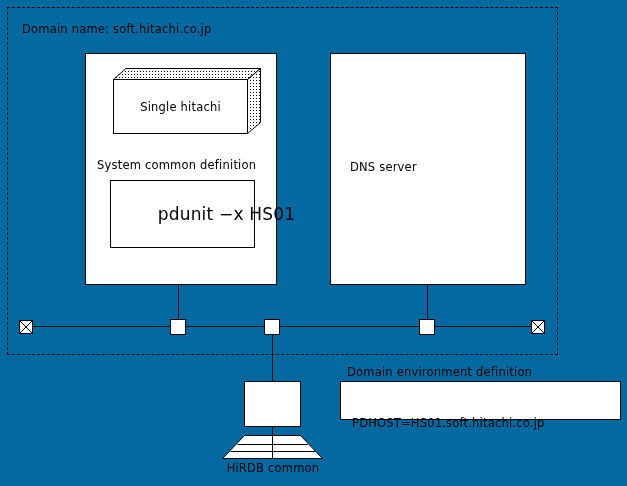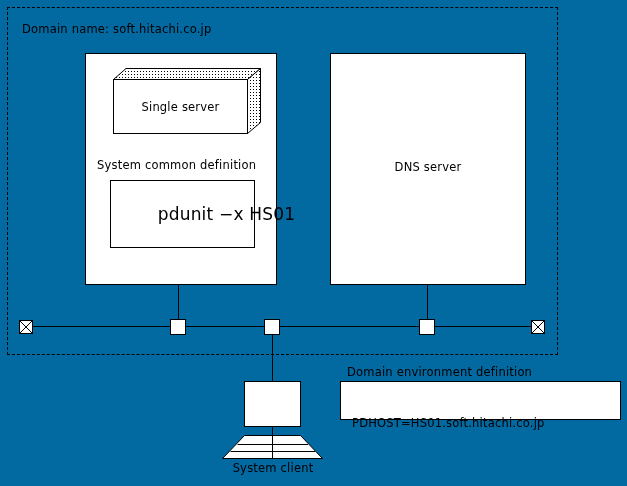--- a/index.html
+++ b/index.html
@@ -49,21 +49,21 @@
     white-space: nowrap;
     letter-spacing: 0.2px;
   }
 
   
   .server-box { left: 85px; top: 53px; width: 192px; height: 232px; }
   
   .dns-box { left: 330px; top: 53px; width: 196px; height: 232px; }
   .dns-label {
     left: 330px; top: 160px; width: 196px;
-    text-align: center;
+    padding-left: 20px;
   }
 
   
   .server3d {
     position: absolute;
     left: 113px;
     top: 68px;
     width: 148px;
     height: 66px;
   }
@@ -232,21 +232,21 @@
           <rect width="3" height="3" fill="#ffffff"></rect>
           <rect x="0" y="0" width="1" height="1" fill="#000000"></rect>
         </pattern>
       </defs>
       <polygon points="0.5,11.5 13,0.5 147.5,0.5 134.5,11.5" fill="url(#dots)" stroke="#000000" stroke-width="1"></polygon>
     </svg>
     <svg class="side-face" width="14" height="66" viewBox="0 0 14 66">
       <polygon points="0.5,11.5 13.5,0.5 13.5,54.5 0.5,65.5" fill="url(#dots)" stroke="#000000" stroke-width="1"></polygon>
     </svg>
     <div class="front"></div>
-    <div class="front-label">Single server</div>
+    <div class="front-label">Single hitachi</div>
   </div>
 
   <div class="box-label scd-label">System common definition</div>
   <div class="box scd-box"></div>
   <div class="scd-box-text">pdunit  −x HS01</div>
 
   <div class="box dns-box"></div>
   <div class="box-label dns-label">DNS server</div>
 
   <div class="vline drop-server"></div>
@@ -273,19 +273,19 @@
   <div class="tap tap-dns"></div>
 
   <div class="monitor"></div>
   <div class="monitor-stand"></div>
   <svg class="keyboard" width="101" height="24" viewBox="0 0 101 24">
     <polygon points="22.5,0.5 78.5,0.5 100.5,23.5 0.5,23.5" fill="#ffffff" stroke="#000000" stroke-width="1"></polygon>
     <line x1="15.5" y1="9.5" x2="86" y2="9.5" stroke="#000000" stroke-width="1"></line>
     <line x1="8.5" y1="16.5" x2="93" y2="16.5" stroke="#000000" stroke-width="1"></line>
     <line x1="50.5" y1="0.5" x2="50.5" y2="23.5" stroke="#000000" stroke-width="1"></line>
   </svg>
-  <div class="client-label">System client</div>
+  <div class="client-label">HiRDB common</div>
 
   <div class="box-label ced-label">Domain environment definition</div>
   <div class="box ced-box"></div>
   <div class="ced-text">PDHOST=HS01.soft.hitachi.co.jp</div>
 
 </div>
 
 </body></html>

